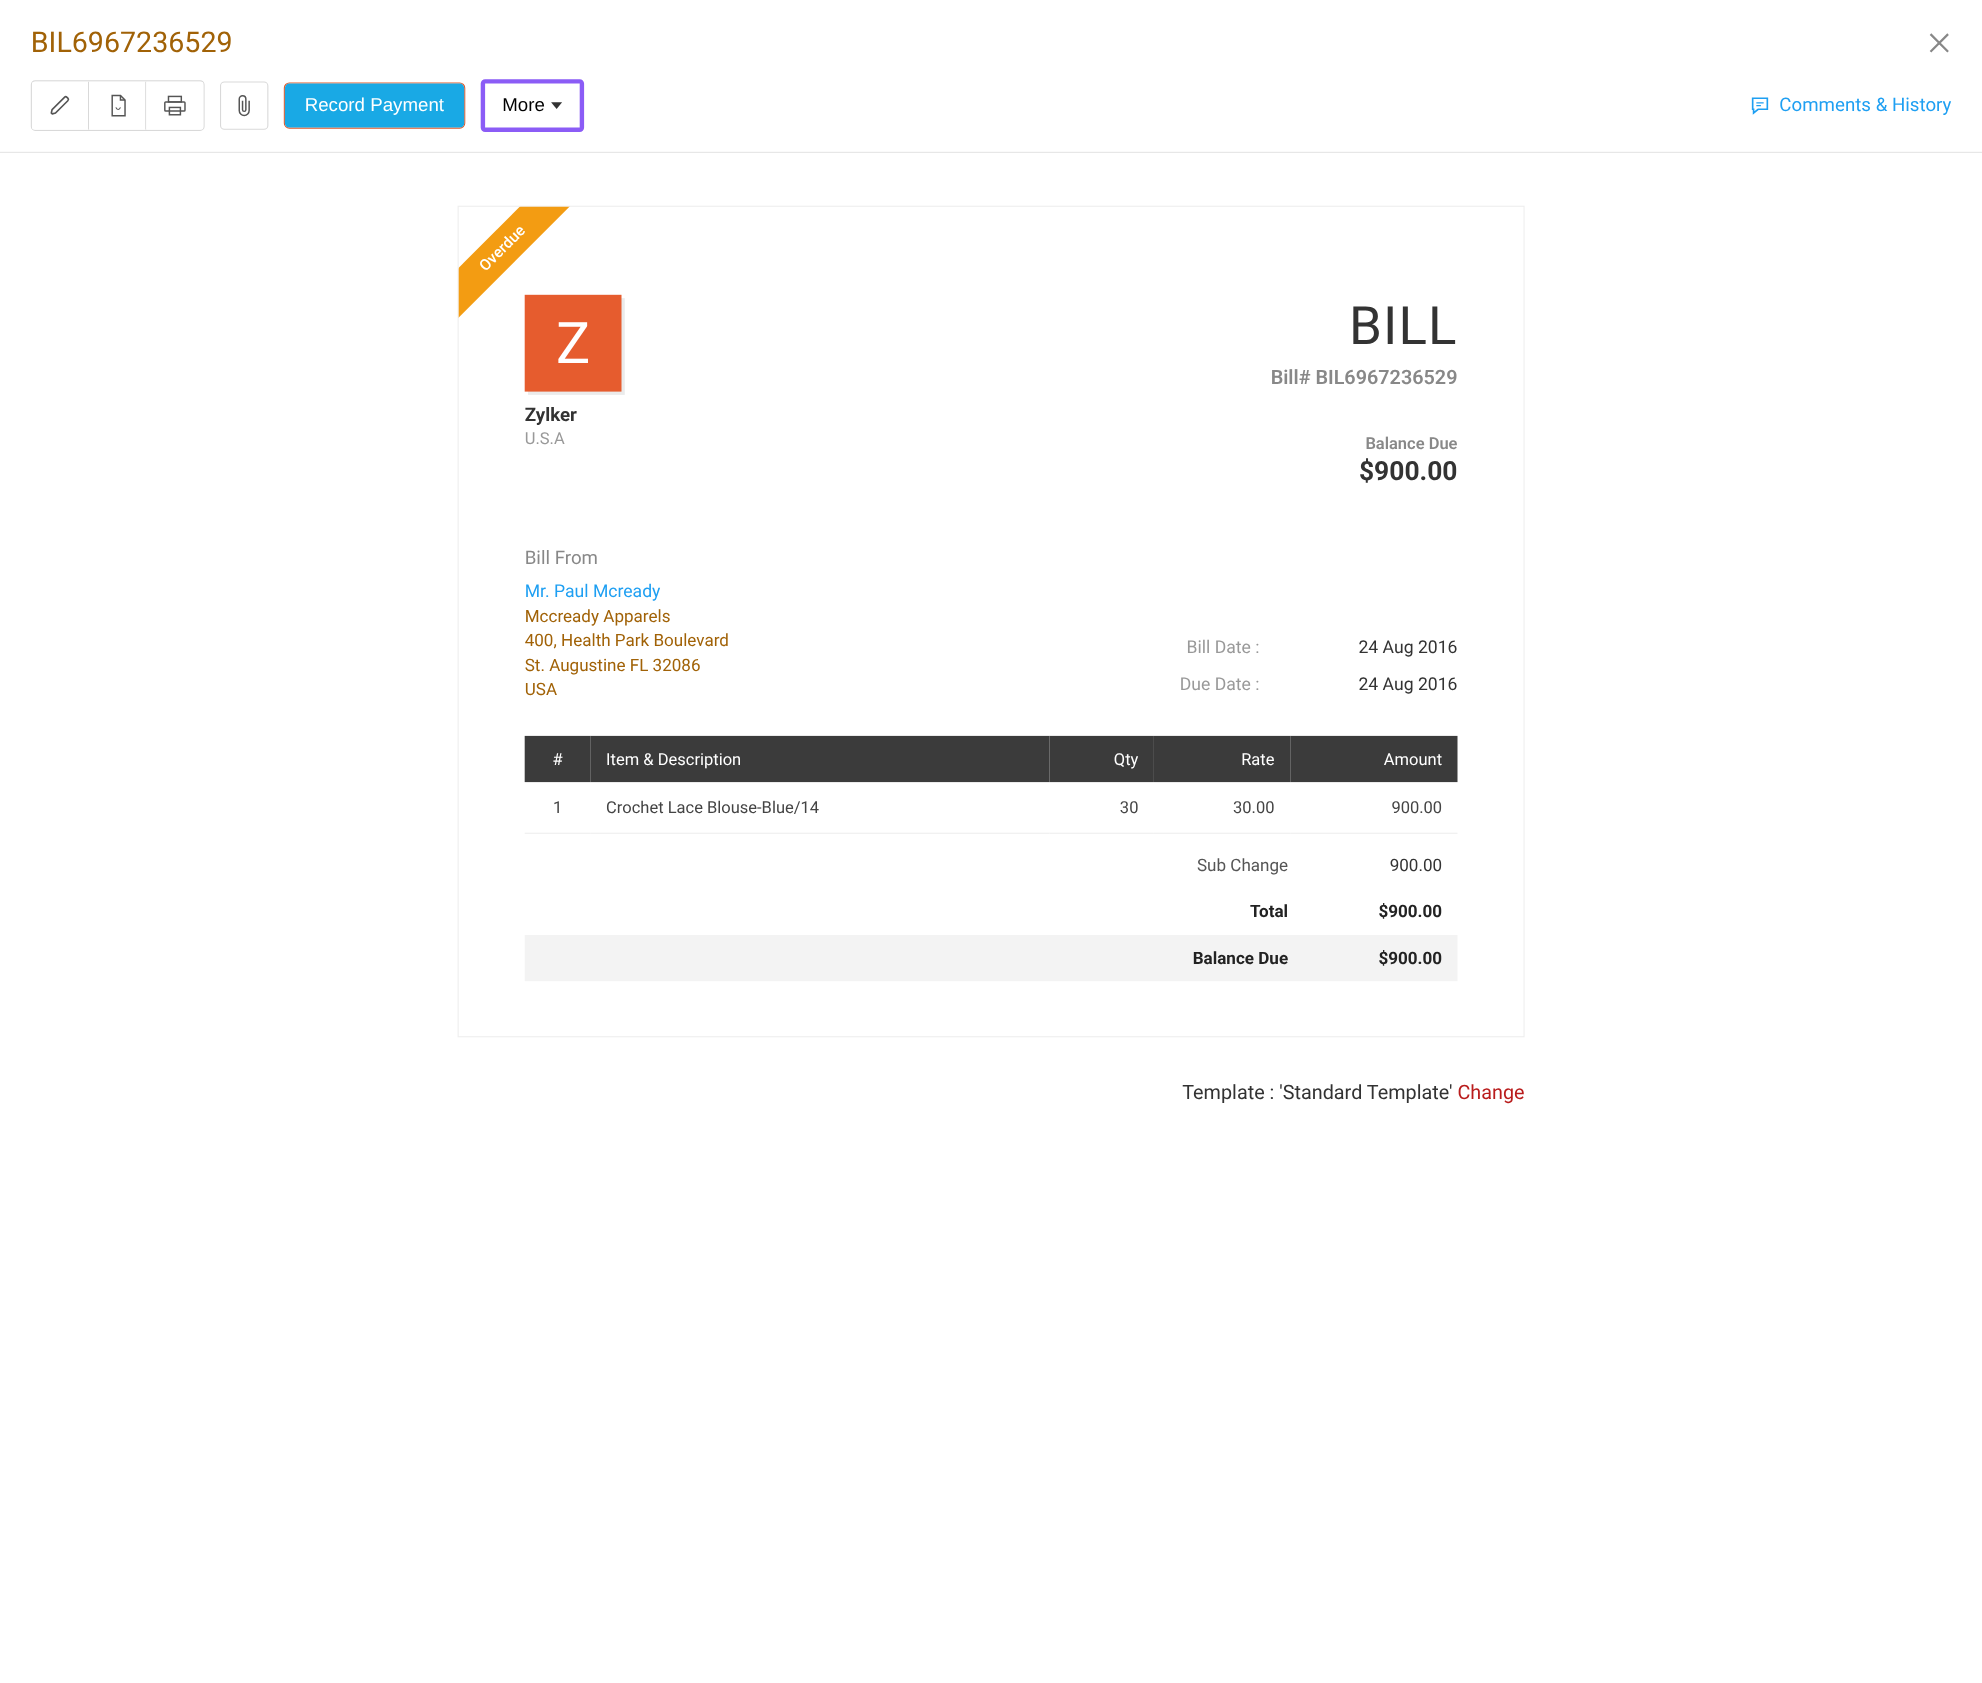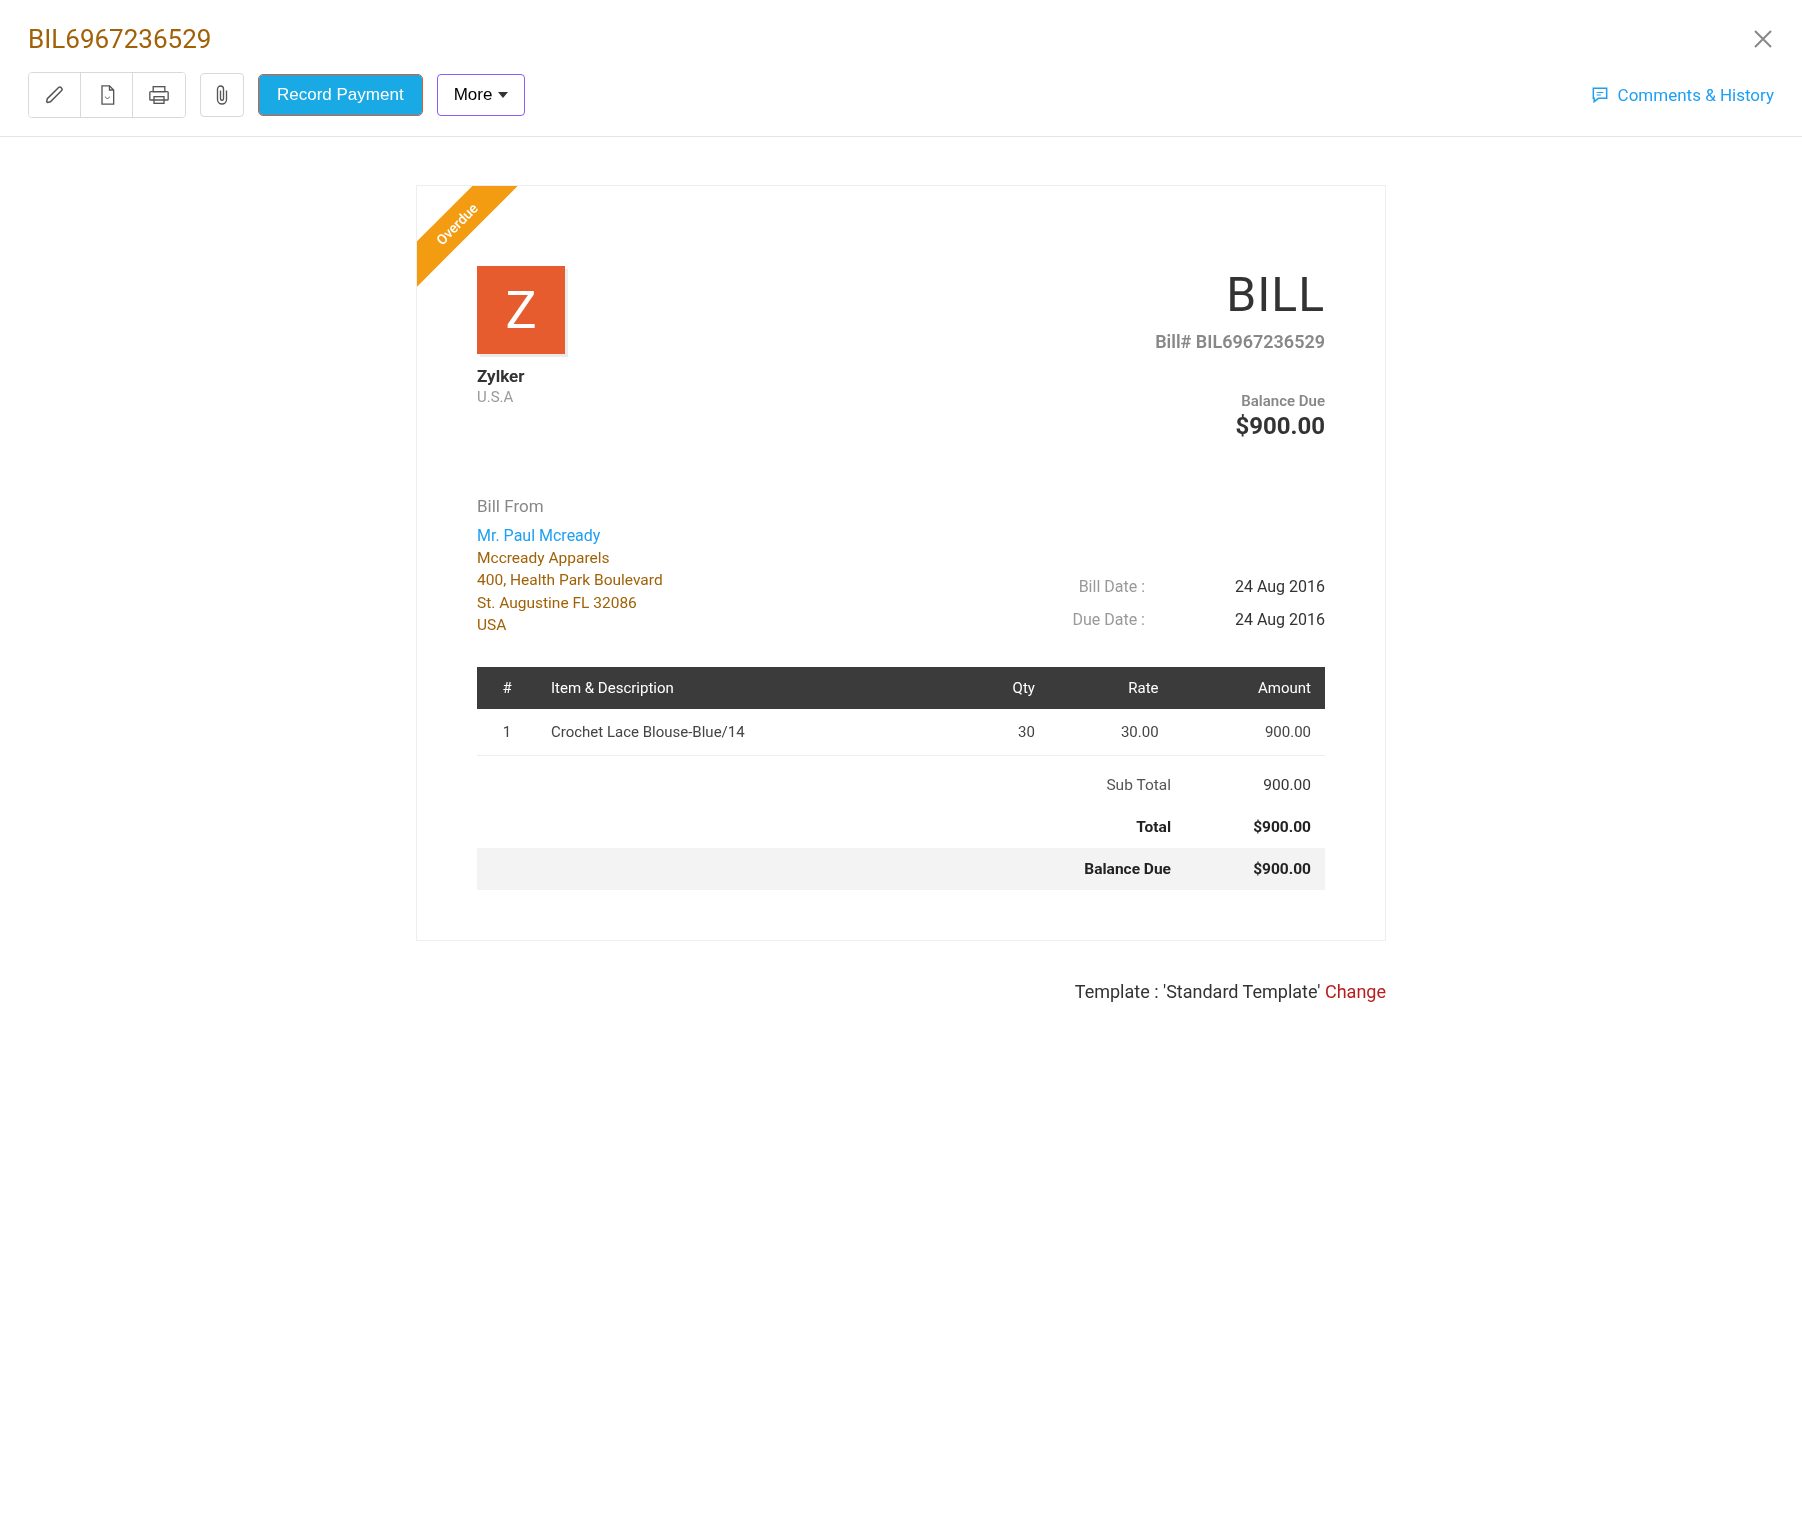--- a/index.html
+++ b/index.html
@@ -79,21 +79,21 @@
   .record-btn {
     background: #19a9e5;
     color: #fff;
     font-size: 17px;
     border: none;
     border-radius: 4px;
     padding: 10px 18px;
     cursor: pointer;
   }
   .more-btn {
-    border: 1px solid #8b5cf6;
+    border: 4px solid #8b5cf6;
     border-radius: 4px;
     background: #fff;
     font-size: 17px;
     padding: 10px 16px;
     cursor: pointer;
     display: inline-flex;
     align-items: center;
     gap: 6px;
   }
   .caret-down {
@@ -336,21 +336,21 @@
             <td class="col-desc">Crochet Lace Blouse-Blue/14</td>
             <td>30</td>
             <td>30.00</td>
             <td>900.00</td>
           </tr>
         </tbody>
       </table>
 
       <div class="totals-block">
         <div class="total-row">
-          <span class="t-label">Sub Total</span>
+          <span class="t-label">Sub Change</span>
           <span class="t-value">900.00</span>
         </div>
         <div class="total-row bold">
           <span class="t-label">Total</span>
           <span class="t-value">$900.00</span>
         </div>
         <div class="total-row bold highlight">
           <span class="t-label">Balance Due</span>
           <span class="t-value">$900.00</span>
         </div>

